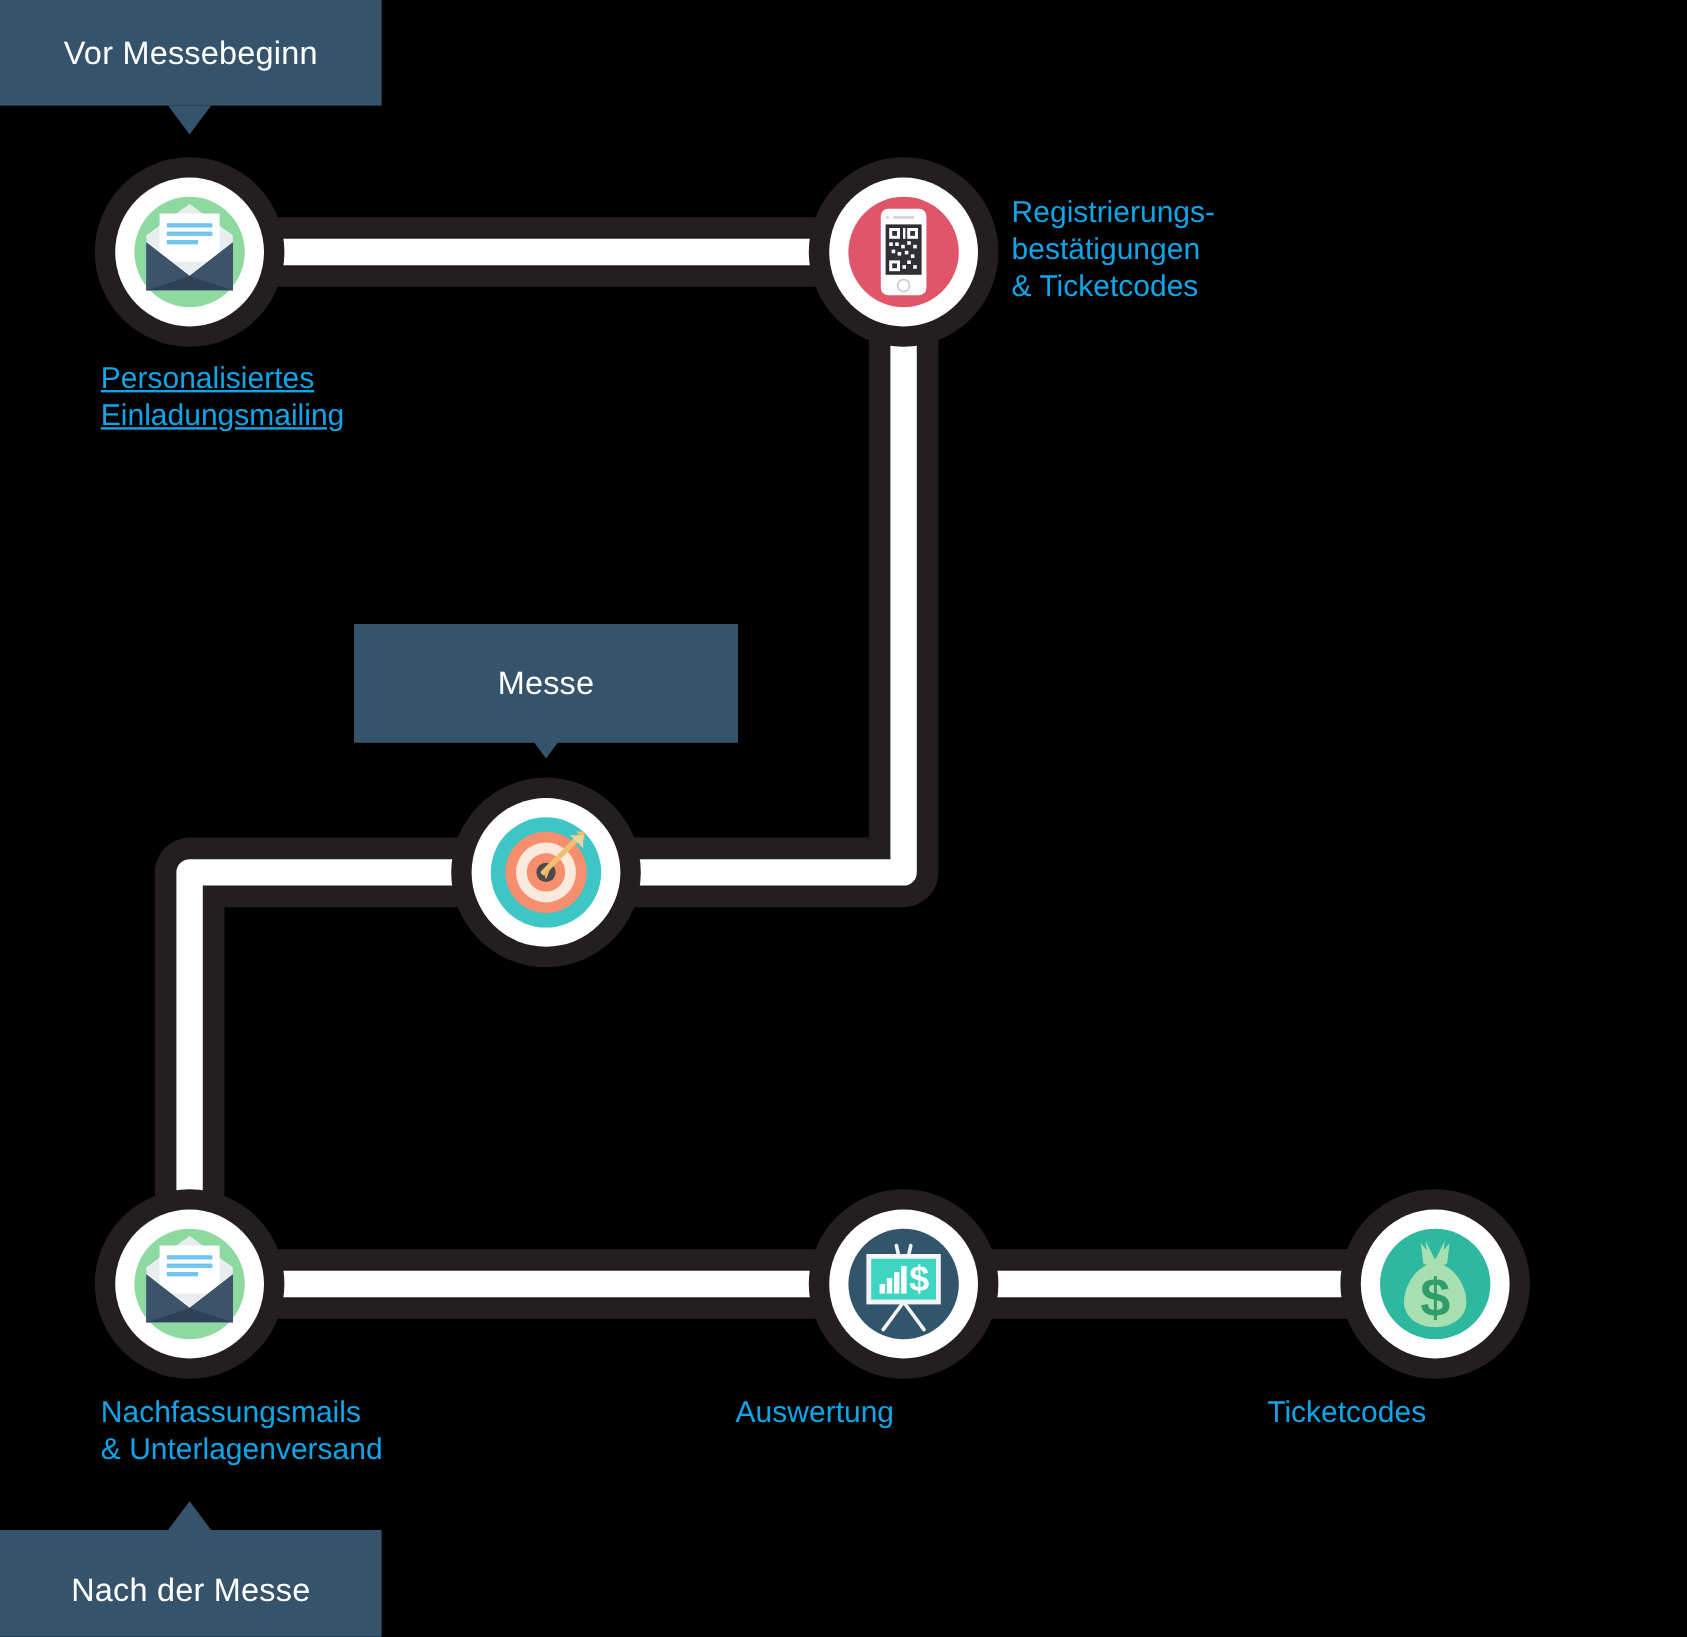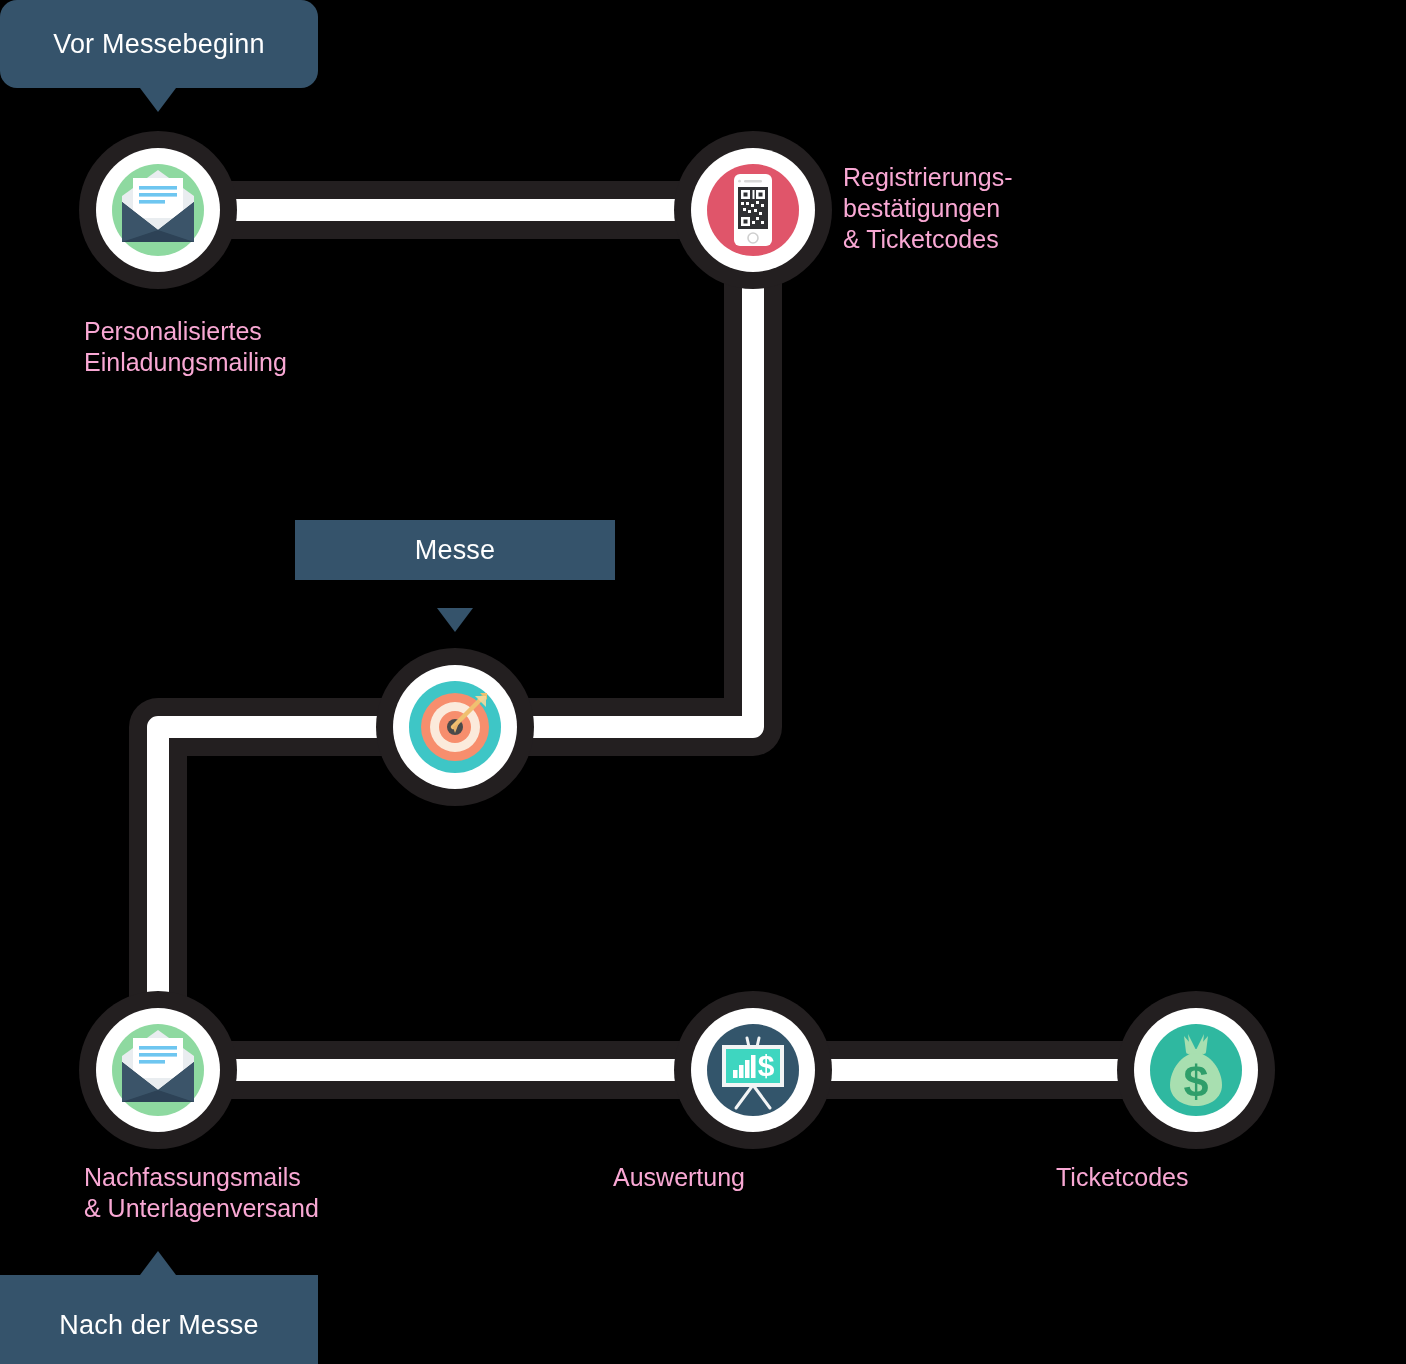--- a/index.html
+++ b/index.html
@@ -4,21 +4,21 @@
 <title>Messe Flow</title>
 <style>
   html,body{margin:0;padding:0;background:#000;}
   body{width:1406px;height:1364px;overflow:hidden;font-family:"Liberation Sans",sans-serif;}
   #stage{position:relative;width:1406px;height:1364px;background:#000;}
   #stage svg.layer{position:absolute;left:0;top:0;width:1406px;height:1364px;}
 
   .banner{position:absolute;background:#35536b;color:#ffffff;display:flex;align-items:center;justify-content:center;
           font-size:27px;letter-spacing:.2px;}
 
-  .node-label{position:absolute;color:#f9a8d4;font-size:25px;line-height:31px;white-space:pre-line;}
+  .node-label{position:absolute;color:#0ea5e9;font-size:25px;line-height:31px;white-space:pre-line;}
   .node-label.center{text-align:left;}
   .node-label.left{text-align:left;}
 
   .nodewrap{position:absolute;}
   .icon-svg{position:absolute;left:0;top:0;}
 </style>
 </head>
 <body>
 
 <div id="stage">
@@ -51,21 +51,21 @@
       <rect x="55" y="48" width="50" height="40" fill="#ffffff"></rect>
       <rect x="61" y="56" width="38" height="3.6" fill="#6ec6f0"></rect>
       <rect x="61" y="63" width="38" height="3.6" fill="#6ec6f0"></rect>
       <rect x="61" y="70" width="26" height="3.6" fill="#6ec6f0"></rect>
 
       <path d="M44 72 L80 100 L116 72 L116 112 L44 112 Z" fill="#2d4256"></path>
       <path d="M44 72 L80 100 L44 112 Z" fill="#3b5469"></path>
       <path d="M116 72 L80 100 L116 112 Z" fill="#3b5469"></path>
     </svg>
   </div>
-  <div class="node-label left" style="left:84px;top:316px;width:290px;">Personalisiertes
+  <div class="node-label left" style="left:84px;top:300px;width:290px;text-decoration:underline;">Personalisiertes
 Einladungsmailing</div>
 
   <div class="nodewrap" style="left:673px;top:130px;width:160px;height:160px;">
     <svg class="icon-svg" width="160" height="160" viewBox="0 0 160 160">
       <circle cx="80" cy="80" r="79" fill="#231f20"></circle>
       <circle cx="80" cy="80" r="62" fill="#ffffff"></circle>
       <circle cx="80" cy="80" r="46" fill="#e0556a"></circle>
       <rect x="61" y="44" width="38" height="72" rx="6" ry="6" fill="#ffffff"></rect>
       <rect x="71" y="50" width="18" height="2.4" rx="1.2" fill="#d8d8d8"></rect>
       <circle cx="66.5" cy="51.2" r="1.4" fill="#d8d8d8"></circle>
@@ -175,30 +175,30 @@
       <path d="M74 64 Q71 68 72 71" stroke="#8ecf98" stroke-width="1.6" fill="none"></path>
       <path d="M86 64 Q89 68 88 71" stroke="#8ecf98" stroke-width="1.6" fill="none"></path>
 
       <path d="M80 63 C66 63 54 80 54 95 C54 108 66 116 80 116 C94 116 106 108 106 95 C106 80 94 63 80 63 Z" fill="#a8dfb0"></path>
 
       <text x="80" y="107" font-family="Liberation Sans, sans-serif" font-size="45" font-weight="bold" fill="#2f9e6a" text-anchor="middle">$</text>
     </svg>
   </div>
   <div class="node-label center" style="left:1056px;top:1162px;width:280px;">Ticketcodes</div>
 
-  <div class="banner" style="left:0px;top:0px;width:318px;height:88px;border-radius:17px;">
+  <div class="banner" style="left:0px;top:0px;width:318px;height:88px;">
     <span>Vor Messebeginn</span>
   </div>
   <svg class="layer" style="pointer-events:none" viewBox="0 0 1406 1364">
     <path d="M140,88 L176,88 L158,112 Z" fill="#35536b"></path>
     <path d="M437,608 L473,608 L455,632 Z" fill="#35536b"></path>
     <path d="M140,1275 L176,1275 L158,1251 Z" fill="#35536b"></path>
   </svg>
 
-  <div class="banner" style="left:295px;top:520px;width:320px;height:60px;">
+  <div class="banner" style="left:295px;top:520px;width:320px;height:99px;">
     <span>Messe</span>
   </div>
 
   <div class="banner" style="left:0px;top:1275px;width:318px;height:100px;">
     <span>Nach der Messe</span>
   </div>
 
 </div>
 
 </body></html>

